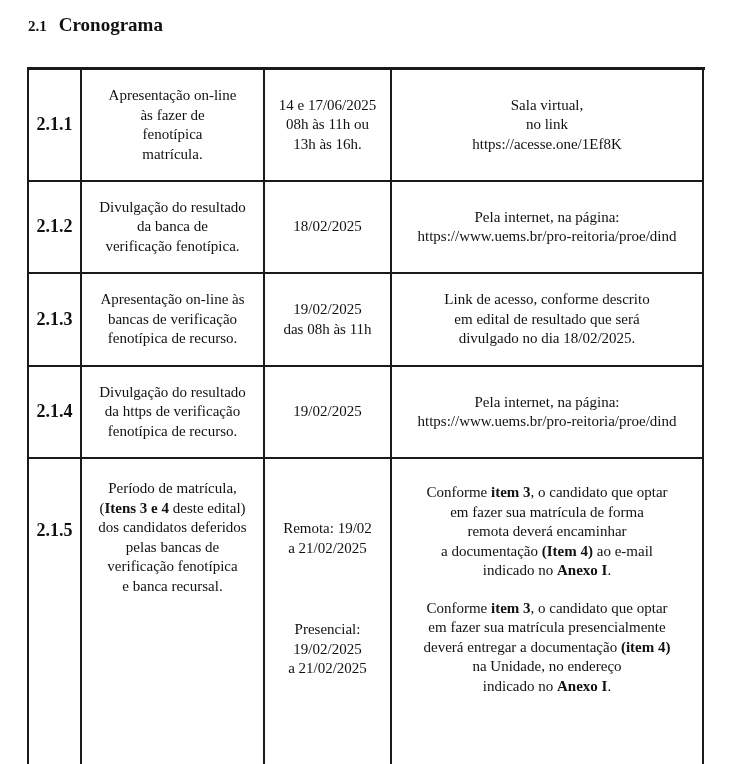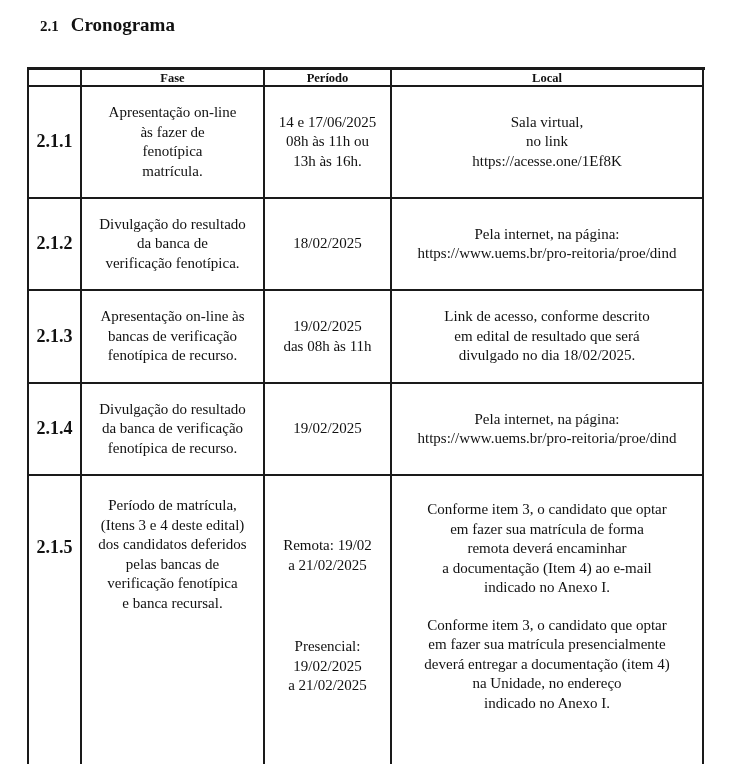--- a/index.html
+++ b/index.html
@@ -1,58 +1,52 @@
 <!DOCTYPE html>
 <html><head>
 <meta charset="utf-8">
 <style>
   html, body { margin:0; padding:0; background:#ffffff; }
   body { width:730px; height:764px; position:relative; overflow:hidden;
          font-family:"Liberation Serif","DejaVu Serif",serif; color:#111; }
-  .heading { position:absolute; left:40px; top:14px; font-weight:bold; font-size:19px; }
+  .heading { position:absolute; left:28px; top:14px; font-weight:bold; font-size:19px; }
   .heading .num { font-size:15px; margin-right:12px; }
   table { position:absolute; left:27px; top:68px; border-collapse:collapse;
           table-layout:fixed; width:675px; }
   td, th { border:2px solid #1a1a1a; text-align:center; vertical-align:middle;
            font-size:15px; line-height:19.5px; padding:0 4px; }
   th { font-size:12.5px; line-height:14px; height:15px; font-weight:bold; padding:0; }
   td.num { font-weight:bold; font-size:18px; }
   .topline { position:absolute; left:27px; top:67px; width:678px; height:3px; background:#1a1a1a; }
   .r1 td { height:110px; }
   .r2 td { height:90px; }
   .r3 td { height:91px; }
   .r4 td { height:90px; }
   .r5 td { height:246px; }
   .sub { display:block; }
-  b { font-weight:normal; }
+  b { font-weight:bold; }
   td.fase5 { vertical-align:top; padding-top:20px; }
   td.per5, td.loc5 { vertical-align:top; padding-top:24px; }
 </style>
 </head>
 <body>
 
 <div class="heading">
   <span class="num">2.1</span><span>Cronograma</span>
 </div>
 
 <div class="topline"></div>
 <table>
   <colgroup>
       <col style="width:53px">
       <col style="width:183px">
       <col style="width:127px">
       <col style="width:312px">
     </colgroup>
   <tbody>
-      <tr>
-    <th></th>
-    <th>Fase</th>
-    <th>Período</th>
-    <th>Local</th>
-  </tr>
 
   <tr class="r1">
     <td class="num">2.1.1</td>
     <td>
       <span class="sub">Apresentação on-line</span>
       <span class="sub">às fazer de</span>
       <span class="sub">fenotípica</span>
       <span class="sub">matrícula.</span>
     </td>
     <td>
@@ -98,21 +92,21 @@
       <span class="sub">Link de acesso, conforme descrito</span>
       <span class="sub">em edital de resultado que será</span>
       <span class="sub">divulgado no dia 18/02/2025.</span>
     </td>
   </tr>
 
   <tr class="r4">
     <td class="num">2.1.4</td>
     <td>
       <span class="sub">Divulgação do resultado</span>
-      <span class="sub">da banca de verificação</span>
+      <span class="sub">da https de verificação</span>
       <span class="sub">fenotípica de recurso.</span>
     </td>
     <td>
       <span class="sub">19/02/2025</span>
     </td>
     <td>
       <span class="sub">Pela internet, na página:</span>
       <span class="sub">https://www.uems.br/pro-reitoria/proe/dind</span>
     </td>
   </tr>

